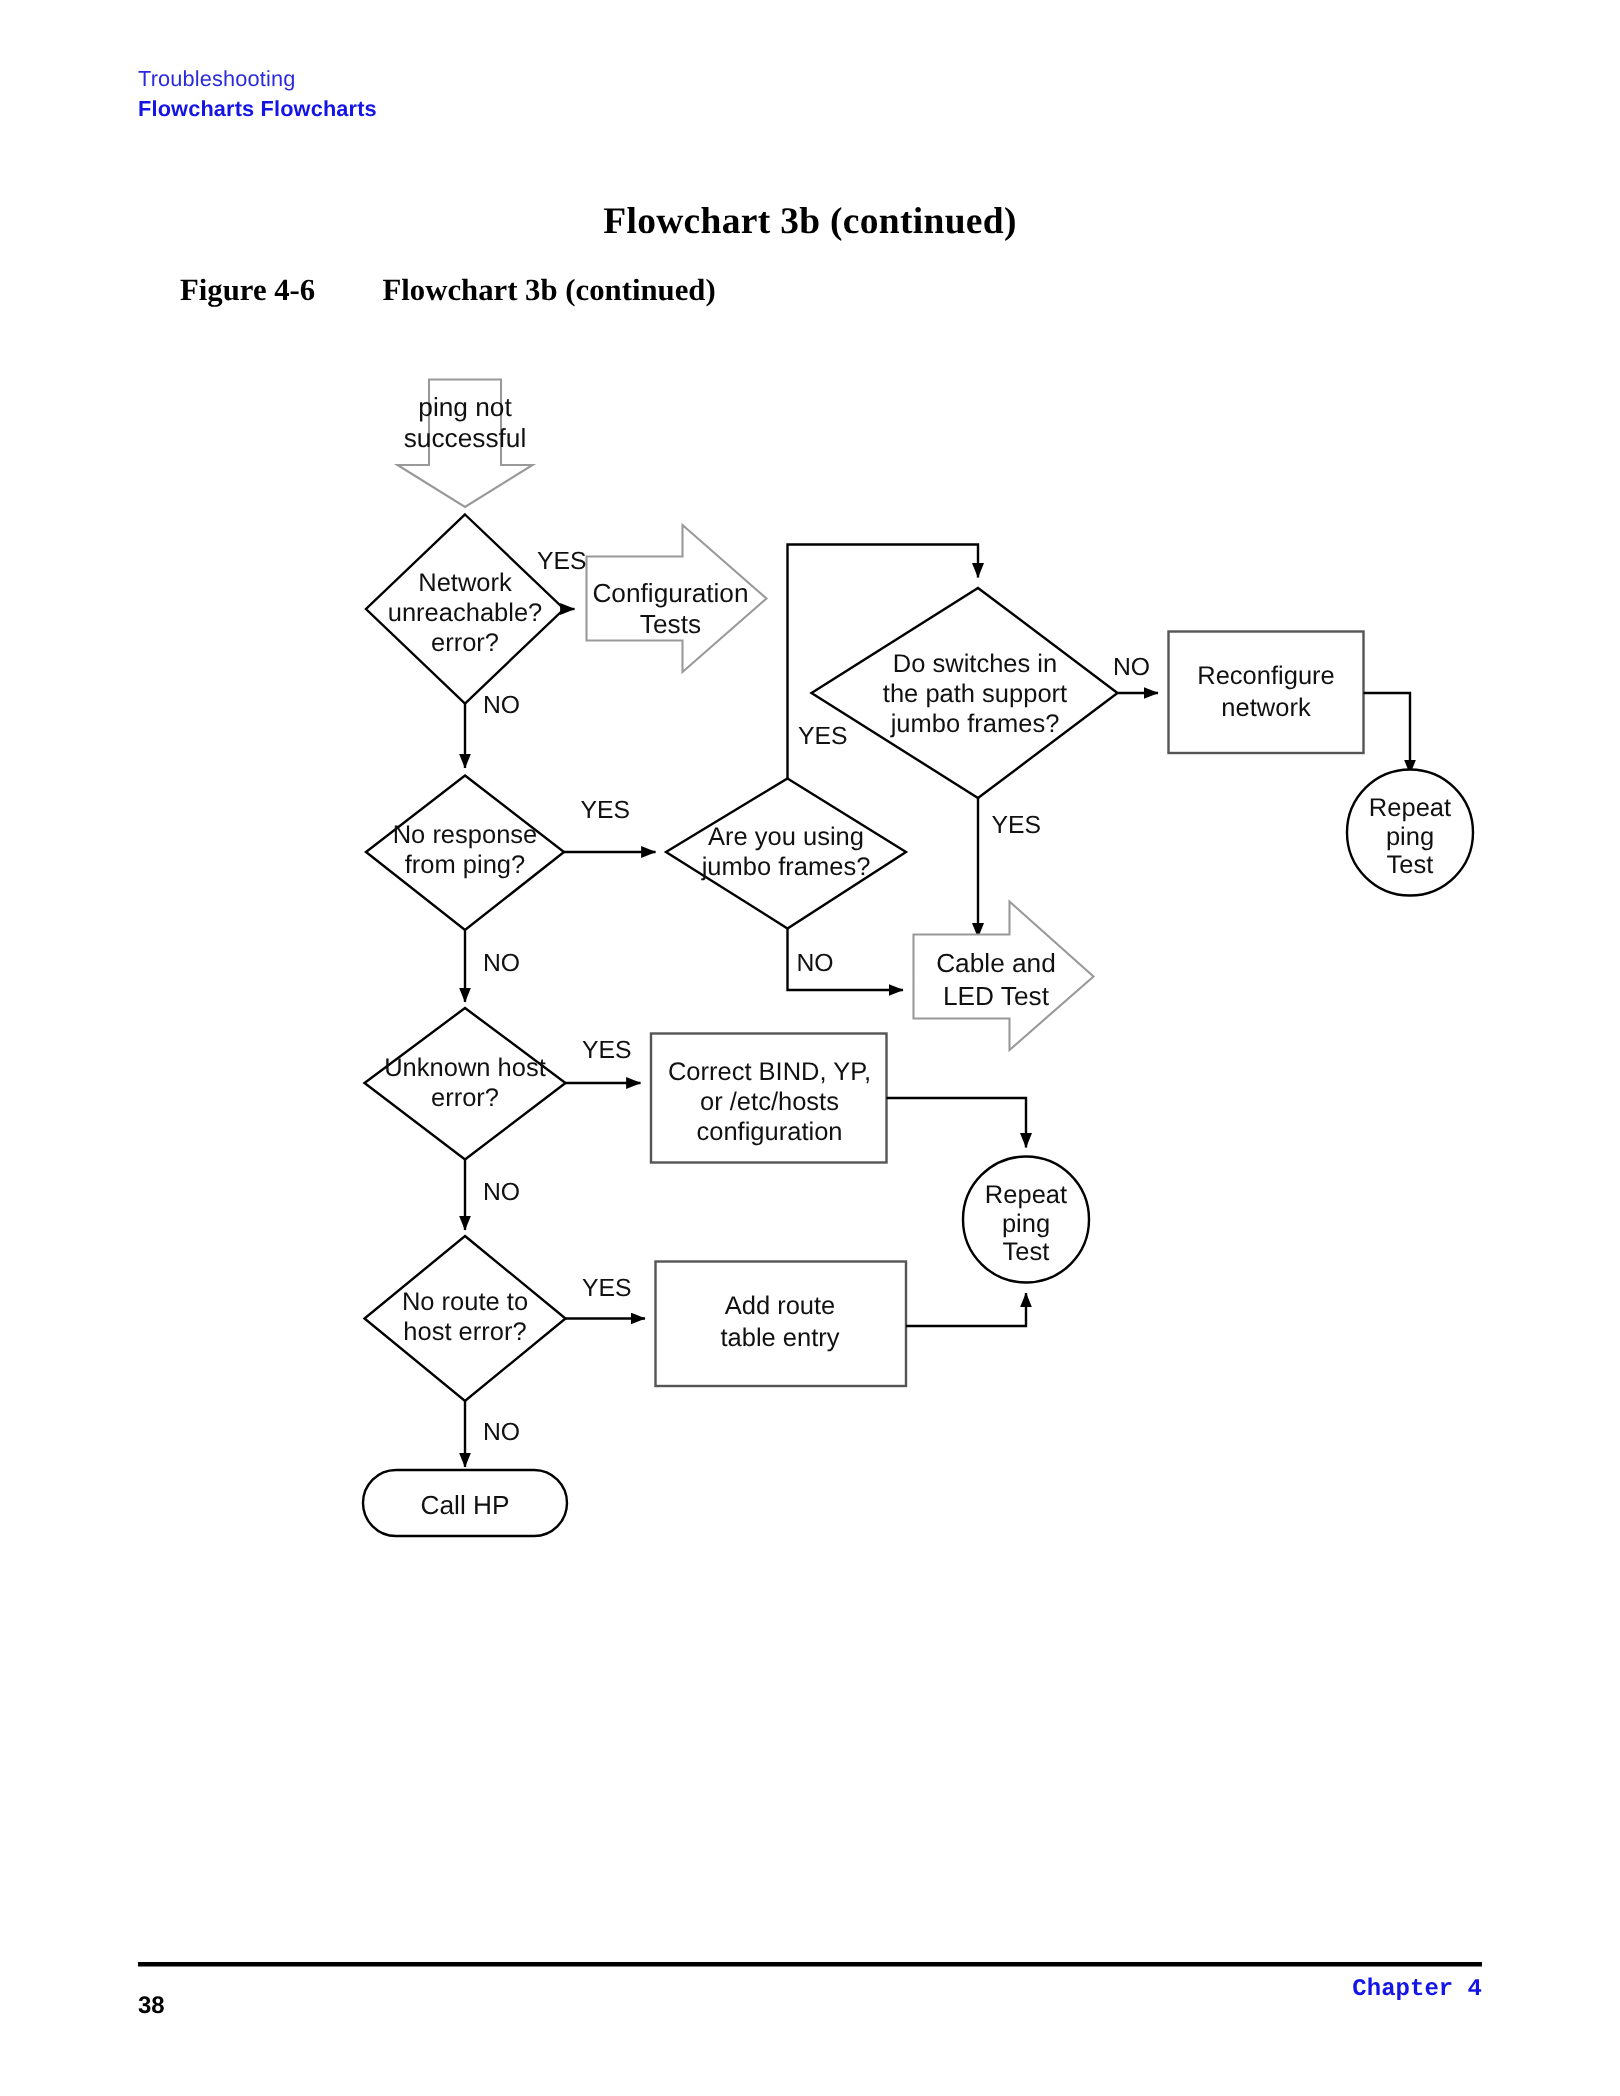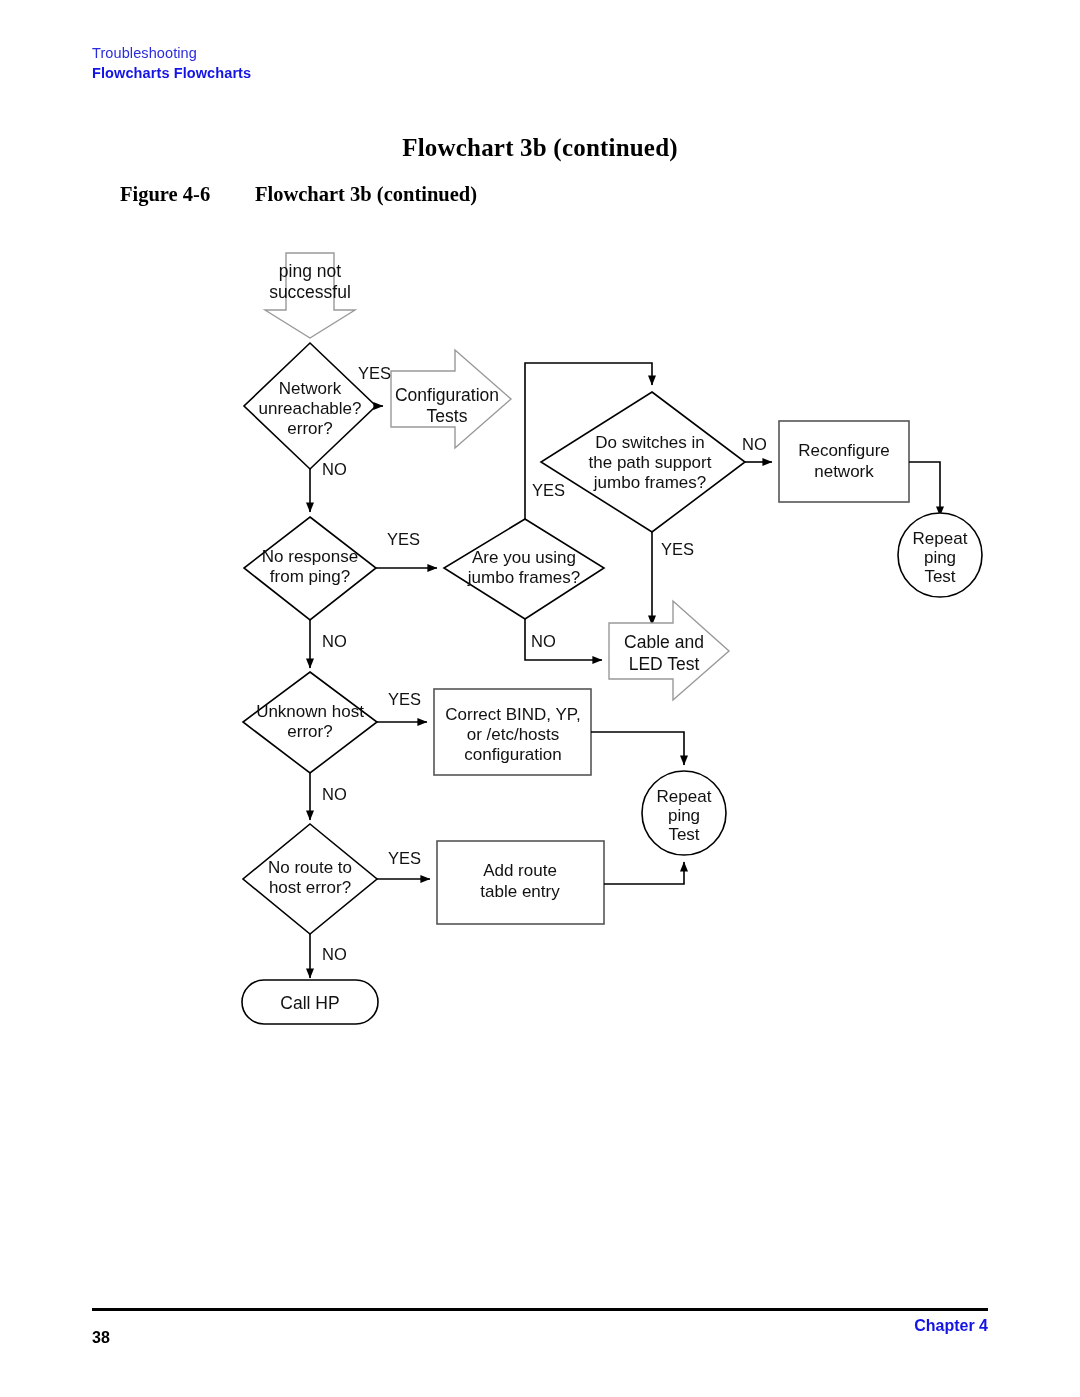--- a/index.html
+++ b/index.html
@@ -75,21 +75,21 @@
     position: absolute;
     left: 92px; top: 1329px;
     font-family: "Liberation Sans", sans-serif;
     font-weight: bold;
     font-size: 16px;
     color: #000;
   }
   .footer-chapter {
     position: absolute;
     right: 92px; top: 1317px;
-    font-family: Liberation Sans, sans-serif;
+    font-family: Liberation Mono, monospace;
     font-weight: bold;
     font-size: 16px;
     color: #1414e6;
     text-align: left;
   }
 </style>
 </head>
 <body>
 
 <div class="hdr">

